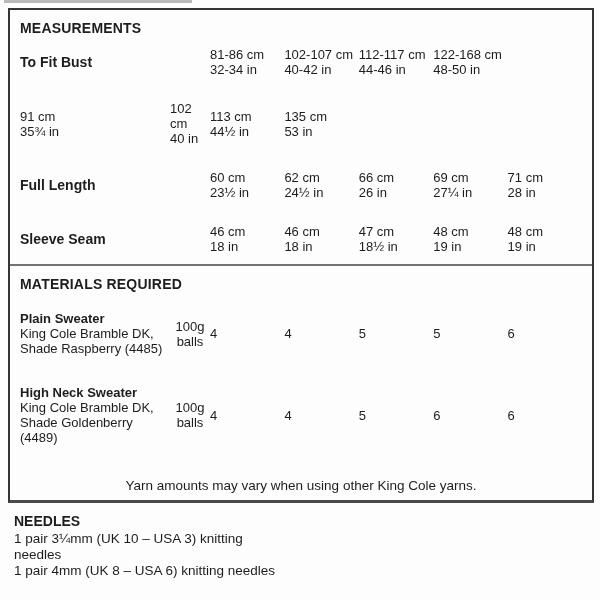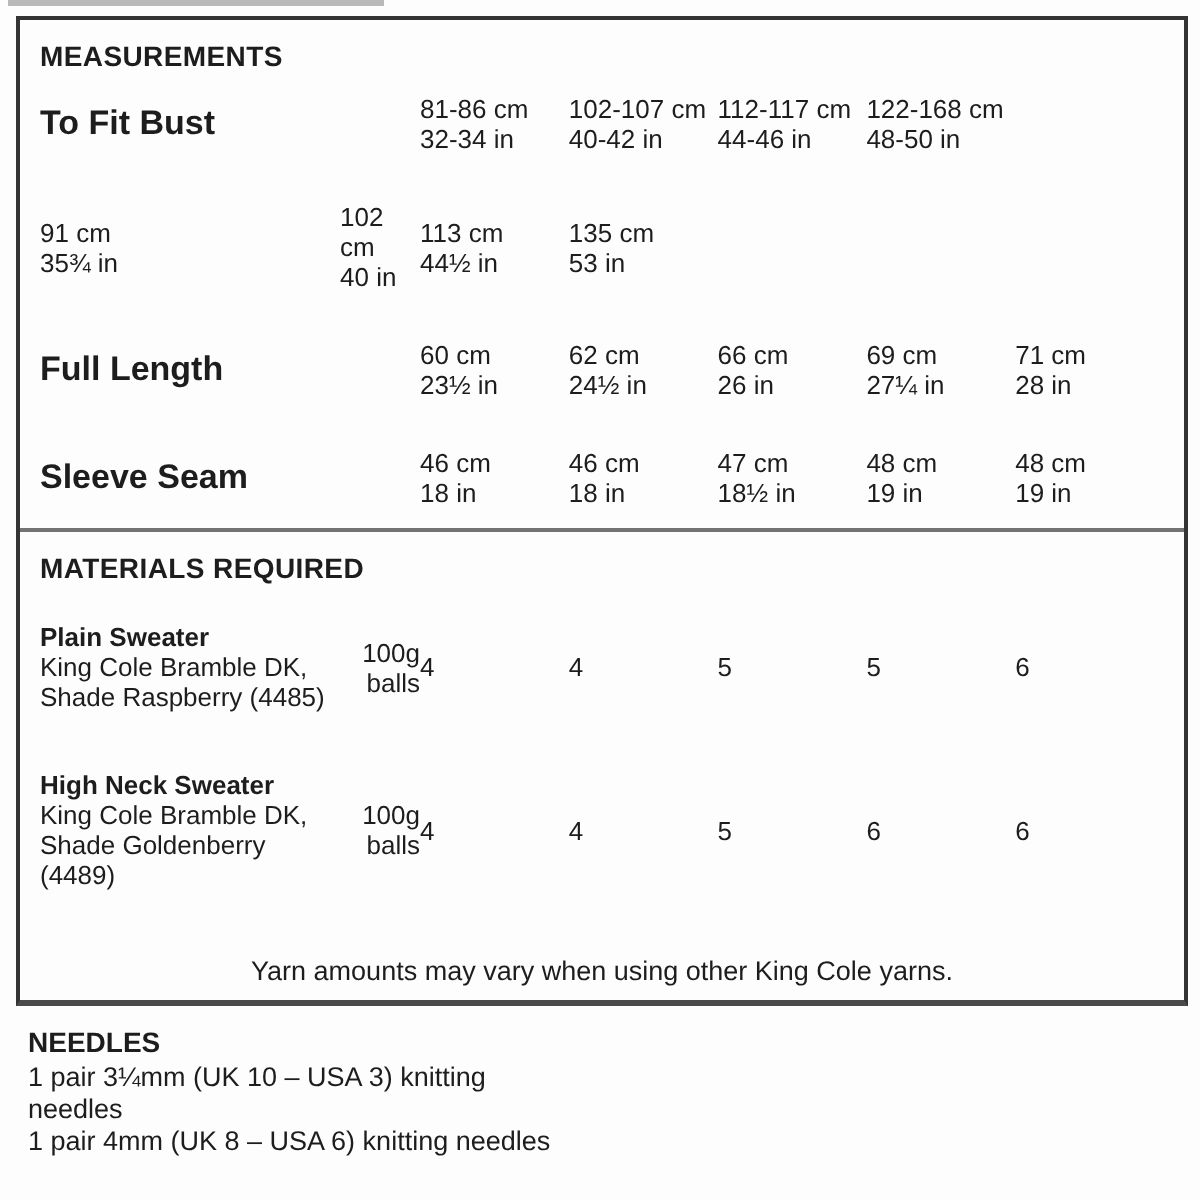--- a/index.html
+++ b/index.html
@@ -55,21 +55,21 @@
     grid-template-columns: 150px 40px repeat(5, 1fr);
     align-items: center;
     margin-top: 24px;
   }
   .mrow.first {
     margin-top: 11px;
   }
   .mlabel {
     grid-column: 1 / 3;
     font-weight: bold;
-    font-size: 17px;
+    font-size: 14px;
   }
   .cell {
     text-align: left;
     font-size: 13px;
     line-height: 15px;
   }
   .item-row {
     display: grid;
     grid-template-columns: 150px 40px repeat(5, 1fr);
     align-items: center;
@@ -79,21 +79,21 @@
     margin-top: 29px;
   }
   .item-name-block {
     font-size: 13px;
     line-height: 15px;
   }
   .item-name {
     font-weight: bold;
   }
   .unit-cell {
-    text-align: right;
+    text-align: center;
     font-size: 13px;
     line-height: 15px;
   }
   .note-row {
     margin-top: 33px;
     text-align: center;
     font-size: 13.5px;
   }
   .needles-block {
     position: absolute;

